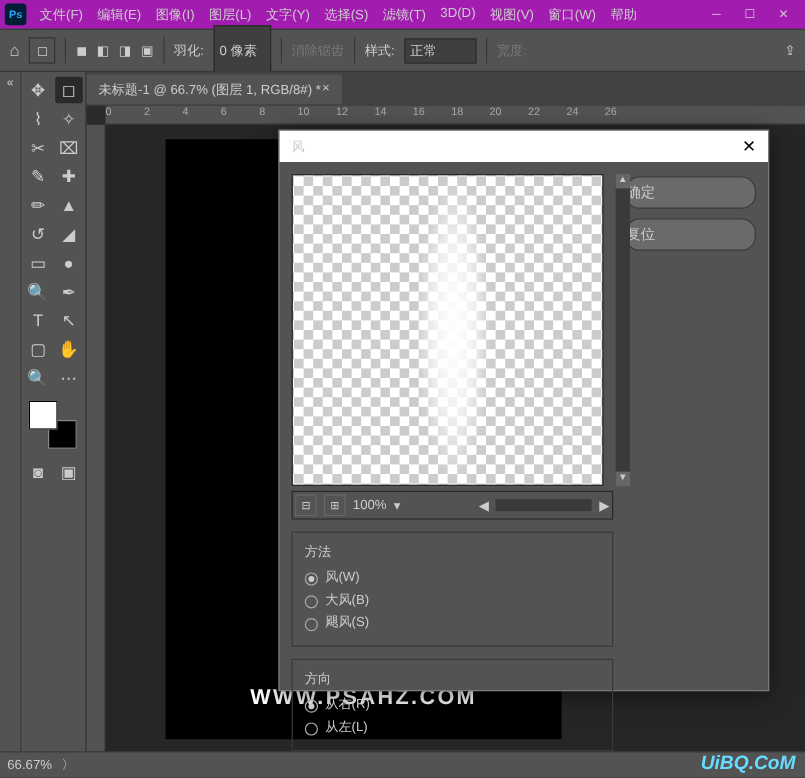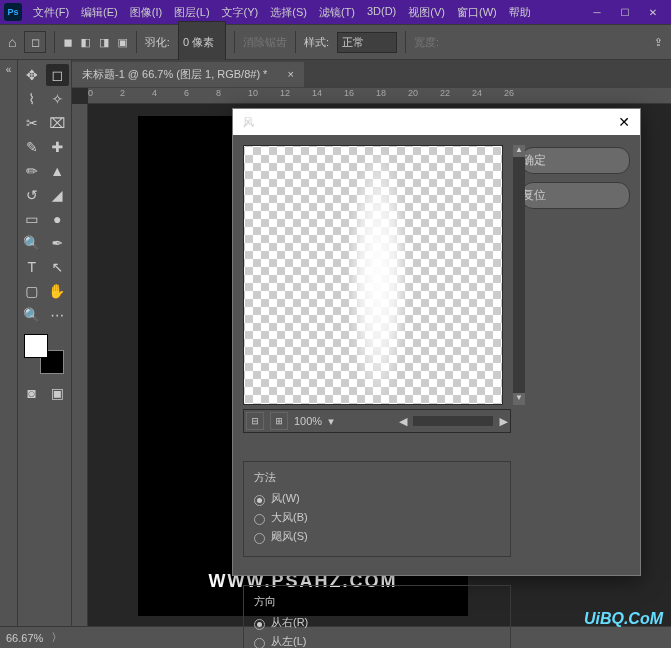--- a/index.html
+++ b/index.html
@@ -1,17 +1,17 @@
 <!DOCTYPE html>
 <html><head>
 <meta charset="utf-8">
 <style>
 *{margin:0;padding:0;box-sizing:border-box;font-family:"Microsoft YaHei",Arial,sans-serif;font-size:11px;color:#ccc;-webkit-user-select:none;}
 body{background:#535353;width:671px;height:648px;overflow:hidden;position:relative;}
-.title-bar{height:24px;background:#4c1d95;display:flex;align-items:center;padding:0 4px;}
+.title-bar{height:24px;background:#a21caf;display:flex;align-items:center;padding:0 4px;}
 .ps-logo{width:18px;height:18px;background:#001e36;color:#31a8ff;font-weight:bold;font-size:9px;display:flex;align-items:center;justify-content:center;border-radius:3px;margin-right:6px;}
 .menu-bar{display:flex;gap:2px;justify-content:flex-end;}
 .menu-item{padding:3px 5px;cursor:default;}
 .win-controls{margin-left:auto;display:flex;gap:0;}
 .win-btn{width:28px;height:20px;display:flex;align-items:center;justify-content:center;font-size:10px;}
 .option-bar{height:36px;background:#535353;border-top:1px solid #383838;border-bottom:1px solid #383838;display:flex;align-items:center;padding:0 8px;gap:8px;}
 .home-icon{font-size:14px;}
 .icon-box{width:22px;height:22px;border:1px solid #333;display:flex;align-items:center;justify-content:center;}
 .opt-label{color:#ccc;}
 .opt-input{background:#3f3f3f;border:1px solid #2a2a2a;padding:14px 4px;width:48px;color:#ccc;}
@@ -25,47 +25,47 @@
 .tools{width:54px;background:#535353;border-right:1px solid #383838;padding:4px 2px;display:flex;flex-direction:column;gap:2px;}
 .tool-row{display:flex;gap:2px;}
 .tool{width:24px;height:22px;display:flex;align-items:center;justify-content:center;font-size:14px;border-radius:2px;}
 .tool.sel{background:#2a2a2a;}
 .swatch-wrap{position:relative;width:40px;height:40px;margin:6px 4px;}
 .sw-fg{position:absolute;width:24px;height:24px;background:#fff;border:1px solid #000;top:0;left:0;}
 .sw-bg{position:absolute;width:24px;height:24px;background:#000;border:1px solid #888;bottom:0;right:0;}
 
 .canvas-area{flex:1;background:#2b2b2b;position:relative;overflow:hidden;}
 .doc-tab{height:28px;background:#424242;display:flex;align-items:center;}
-.tab{background:#535353;padding:5px 10px;font-size:11px;display:flex;align-items:center;gap:20px;}
+.tab{background:#535353;padding:5px 10px;font-size:11px;display:flex;align-items:center;gap:1px;}
 .tab-close{font-size:11px;}
 .ruler-h{position:absolute;top:28px;left:16px;right:0;height:16px;background:#535353;border-bottom:1px solid #383838;display:flex;}
 .ruler-v{position:absolute;top:44px;left:0;width:16px;bottom:0;background:#535353;border-right:1px solid #383838;}
 .ruler-tick{font-size:9px;color:#aaa;width:32px;}
 .canvas-inner{position:absolute;top:44px;left:16px;right:0;bottom:0;background:#262626;}
 .black-canvas{position:absolute;top:12px;left:50px;width:330px;height:500px;background:#000;}
 .watermark{position:absolute;bottom:24px;left:0;right:0;text-align:center;color:#fff;font-size:18px;font-weight:bold;letter-spacing:2px;font-family:Arial;}
-.uibq{position:absolute;bottom:20px;right:8px;color:#6df;font-size:16px;font-style:italic;font-weight:bold;}
+.uibq{position:absolute;bottom:2px;right:8px;color:#6df;font-size:16px;font-style:italic;font-weight:bold;}
 
 .status-bar{height:22px;background:#535353;border-top:1px solid #383838;display:flex;align-items:center;padding:0 6px;gap:8px;font-size:11px;}
 
 .dialog{position:absolute;top:108px;left:232px;width:409px;height:468px;background:#535353;border:1px solid #7a7a7a;box-shadow:0 4px 20px rgba(0,0,0,0.5);}
 .dlg-title{height:26px;background:#fff;color:#000;display:flex;align-items:center;padding:0 10px;justify-content:space-between;}
 .dlg-close{font-size:14px;color:#000;}
 .dlg-body{padding:10px;display:flex;gap:10px;}
 .dlg-left{width:270px;}
 .preview-box{width:260px;height:260px;border:1px solid #2a2a2a;background:repeating-conic-gradient(#ccc 0% 25%, #fff 0% 50%) 50%/16px 16px;position:relative;overflow:hidden;}
 .wind-effect{position:absolute;top:0;left:40%;width:24%;height:100%;background:radial-gradient(ellipse at center,rgba(255,255,255,0.95) 10%,rgba(255,255,255,0.7) 40%,transparent 70%);filter:blur(2px);}
 .preview-ctrl{display:flex;align-items:center;gap:6px;margin-top:4px;padding:2px;border:1px solid #2a2a2a;}
 .pv-btn{width:18px;height:18px;border:1px solid #666;display:flex;align-items:center;justify-content:center;font-size:9px;}
 .pv-zoom{font-size:11px;}
 .scrollbar-v{position:absolute;right:-14px;top:0;width:12px;height:260px;background:#3a3a3a;}
 .sb-up{height:12px;background:#666;text-align:center;font-size:8px;}
 .sb-down{position:absolute;bottom:0;height:12px;width:12px;background:#666;text-align:center;font-size:8px;}
 
-.fieldset{border:1px solid #3a3a3a;padding:8px 10px 10px;margin-top:28px;}
+.fieldset{border:1px solid #3a3a3a;padding:8px 10px 10px;margin-top:10px;}
 .fieldset-title{font-size:11px;margin-bottom:4px;}
 .radio-row{display:flex;align-items:flex-end;gap:6px;padding:2px 0;}
 .radio{width:11px;height:11px;border:1px solid #aaa;border-radius:50%;display:flex;align-items:center;justify-content:center;}
 .radio.checked::after{content:"";width:5px;height:5px;background:#ccc;border-radius:50%;}
 
 .dlg-right{width:110px;display:flex;flex-direction:column;gap:8px;padding-top:2px;}
 .dlg-btn{background:#6a6a6a;border:1px solid #3a3a3a;border-radius:12px;padding:4px 0;text-align:left;font-size:12px;}
 </style>
 </head>
 <body>

